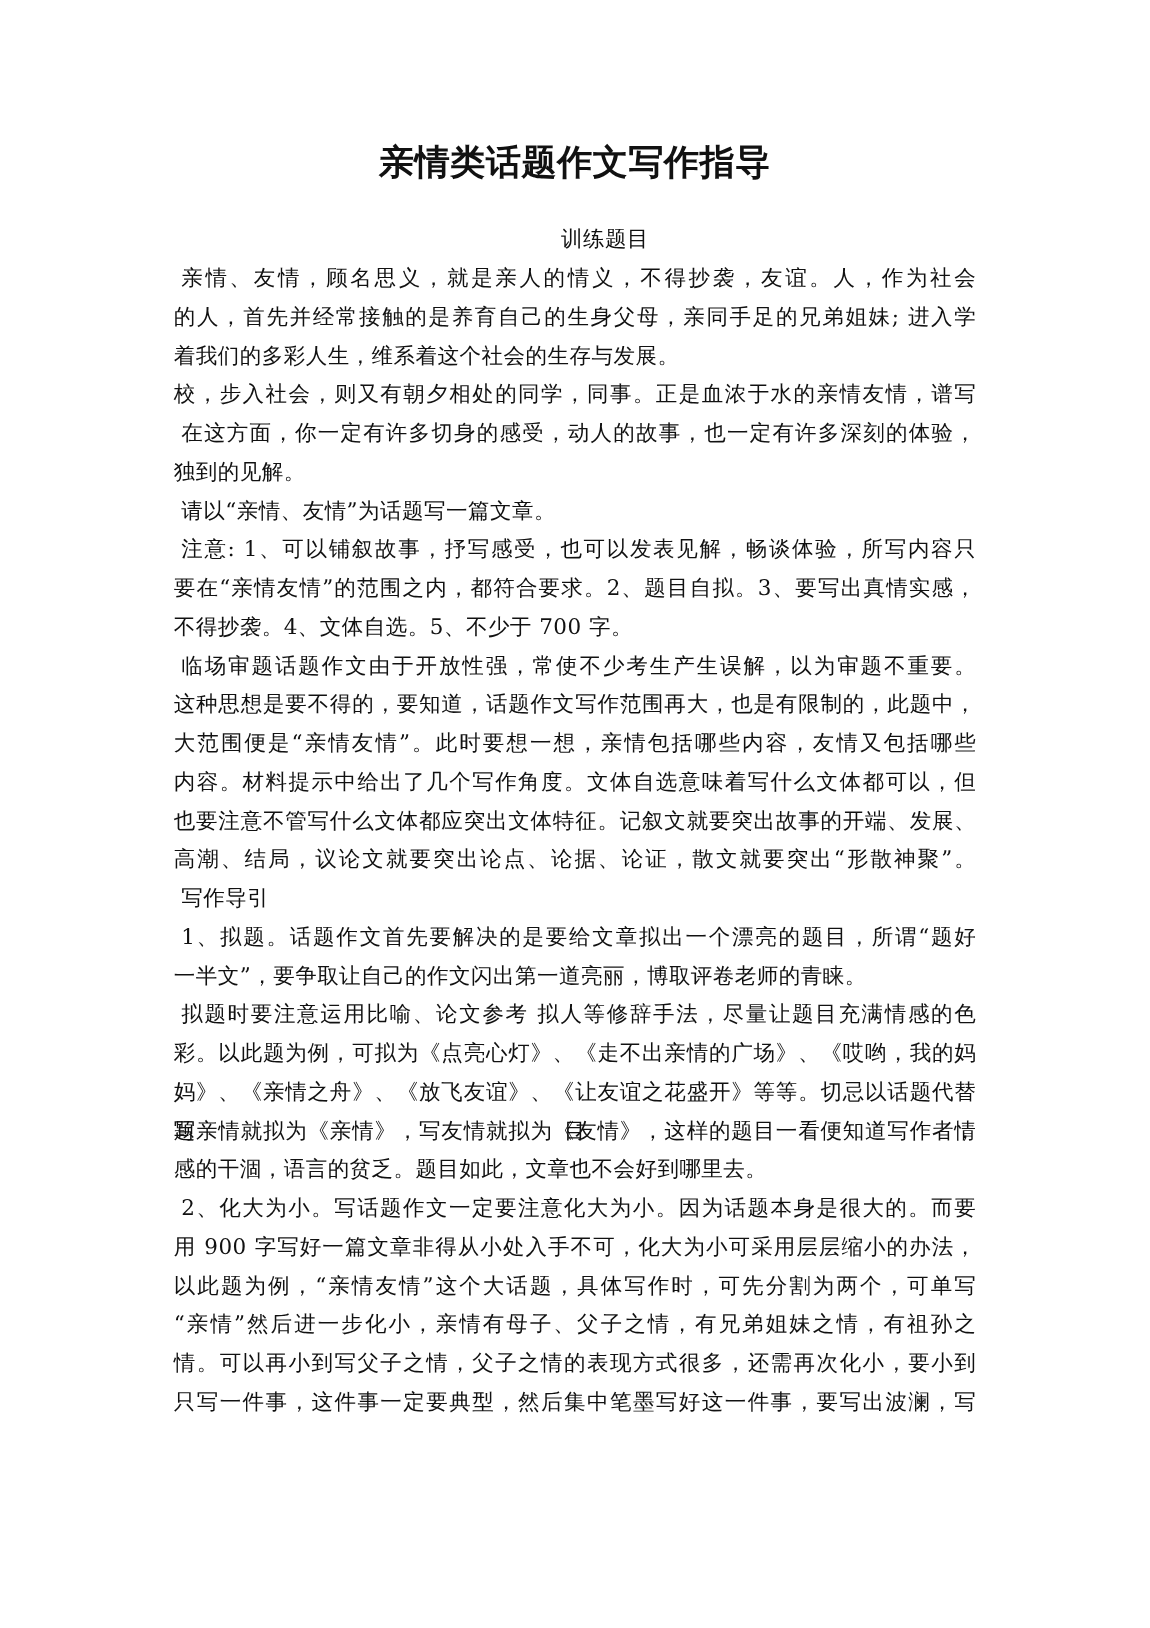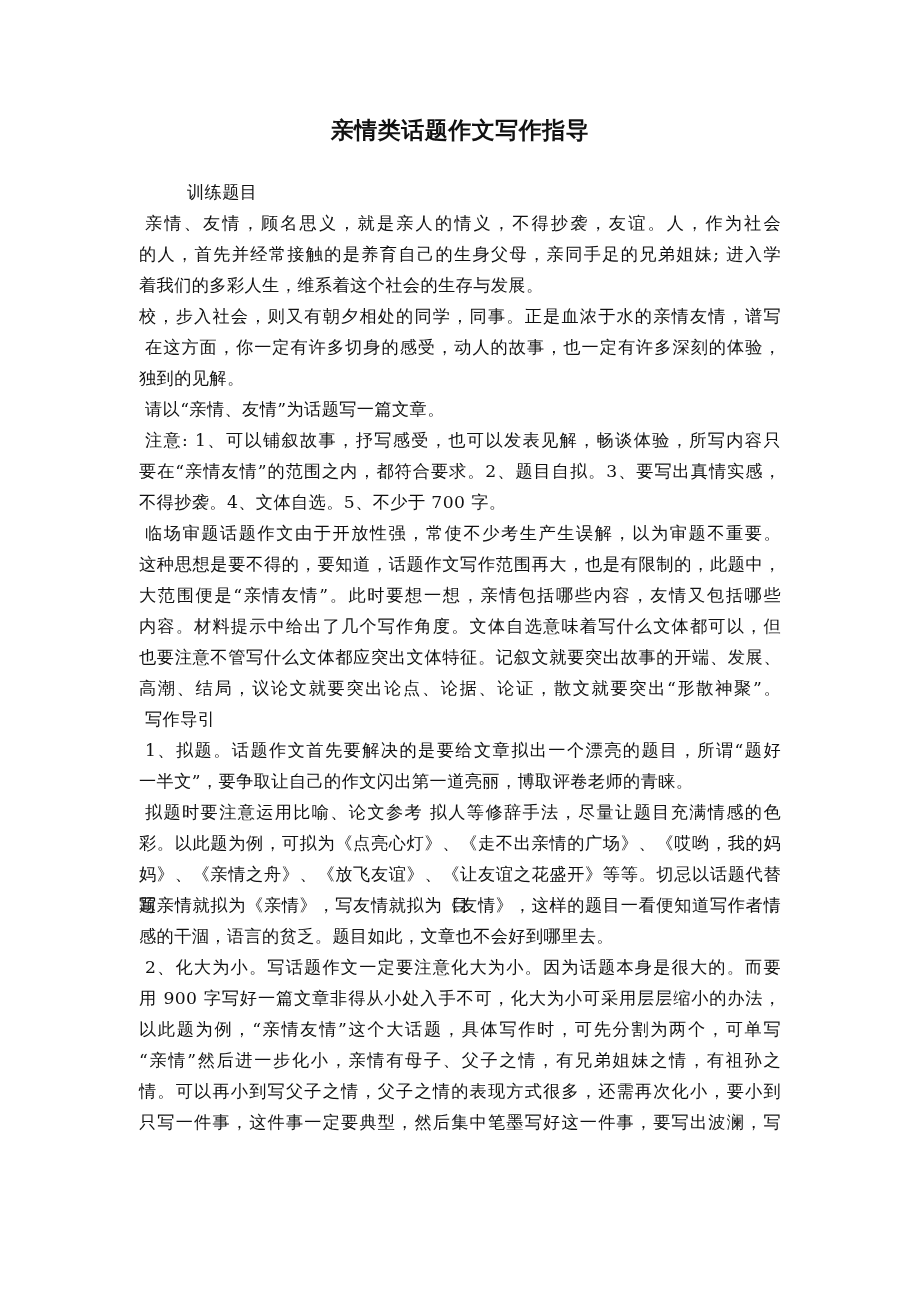--- a/index.html
+++ b/index.html
@@ -22,39 +22,39 @@
       width: 642px;
     }
     .title {
       position: absolute;
       left: 0;
       top: 116px;
       width: 642px;
       text-align: center;
       font-family: "DejaVu Sans", "Liberation Sans", sans-serif;
       font-weight: bold;
-      font-size: 23px;
+      font-size: 28px;
       line-height: 28px;
       letter-spacing: 0.5px;
     }
     .body-text {
       position: absolute;
       left: 0;
       top: 177px;
       width: 642px;
       font-size: 17.2px;
       line-height: 31px;
       letter-spacing: 0.4px;
     }
     .line {
       display: block;
       white-space: nowrap;
       height: 31px;
     }
-    .indent-heading { padding-left: 48px; }
+    .indent-heading { padding-left: 48px; text-align: center; }
     .indent-small { padding-left: 6px; }
     .justify-line {
       text-align: justify;
       text-align-last: justify;
       white-space: normal;
     }
   </style>
 </head>
 <body>
 

